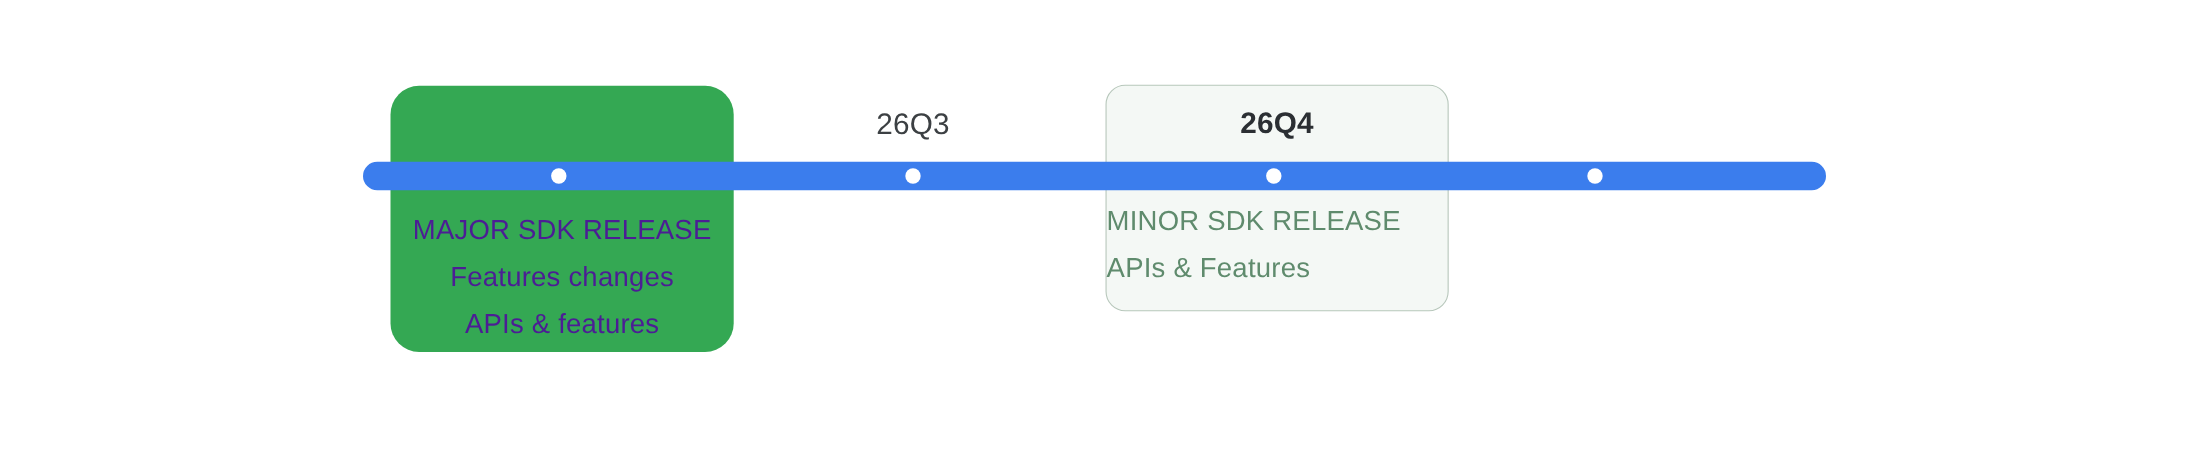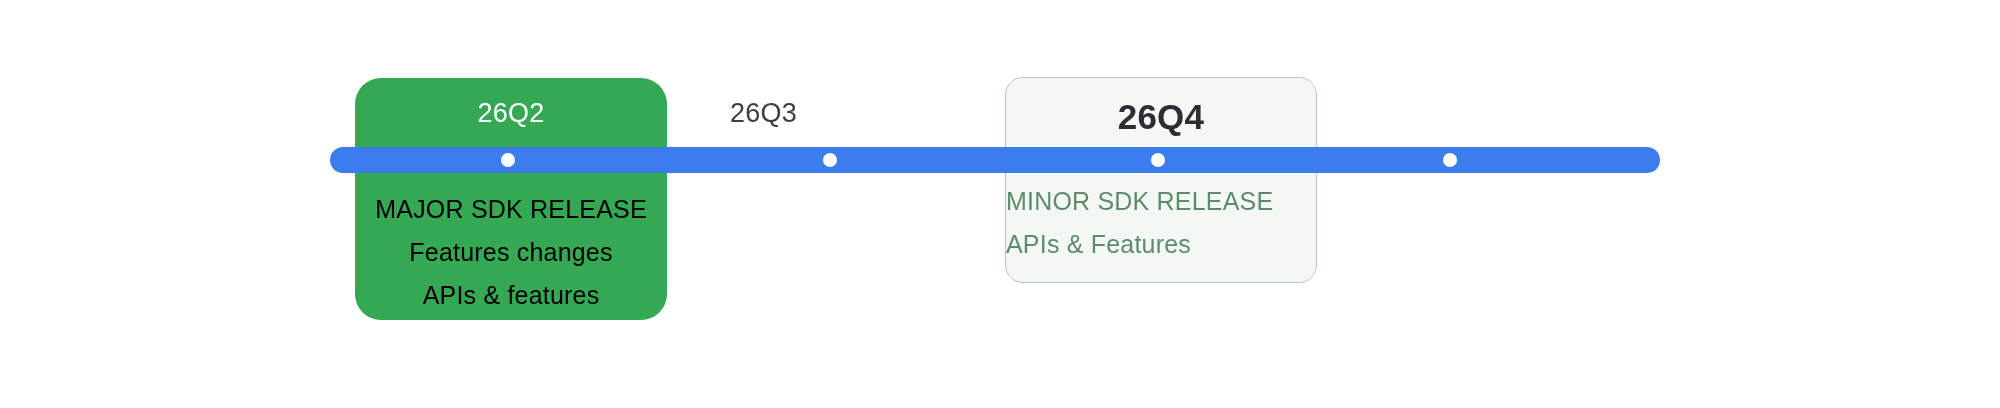--- a/index.html
+++ b/index.html
@@ -51,21 +51,21 @@
     top: 0;
     height: 408px;
     z-index: 2;
   }
 
   
   .q-label {
     position: absolute;
     left: 0;
     width: 100%;
-    text-align: left;
+    text-align: center;
     color: #3c4043;
     font-size: 27px;
     letter-spacing: 0.2px;
     white-space: nowrap;
   }
 
   
   .card {
     position: absolute;
     box-sizing: border-box;
@@ -88,21 +88,21 @@
     color: #ffffff;
     font-size: 27px;
     letter-spacing: 0.2px;
   }
   .card-major .card-lines {
     position: absolute;
     left: 0;
     top: 110px;
     width: 100%;
     text-align: center;
-    color: #000000;
+    color: #4c1d95;
   }
   .card-major .card-lines .line {
     font-size: 25px;
     line-height: 43px;
     letter-spacing: 0.2px;
     white-space: nowrap;
   }
 
   
   .card-minor {
@@ -115,21 +115,21 @@
     border-radius: 18px;
     z-index: 1;
   }
   .card-minor .card-title {
     position: absolute;
     left: 0;
     top: 19px;
     width: 100%;
     text-align: center;
     color: #2b2f33;
-    font-size: 35px;
+    font-size: 27px;
     font-weight: bold;
     letter-spacing: 0.2px;
   }
   .card-minor .card-lines {
     position: absolute;
     left: 0;
     top: 102px;
     width: 100%;
     text-align: left;
     color: #5f8b6d;
@@ -140,21 +140,20 @@
     letter-spacing: 0.2px;
     white-space: nowrap;
   }
 </style>
 </head>
 <body>
 
 <div id="timeline-root">
 
   <div class="card card-major">
-    <div class="card-title">26Q2</div>
     <div class="card-lines">
       <div class="line">MAJOR SDK RELEASE</div>
       <div class="line">Features changes</div>
       <div class="line">APIs &amp; features</div>
     </div>
   </div>
 
   <div class="card card-minor">
     <div class="card-title">26Q4</div>
     <div class="card-lines">

